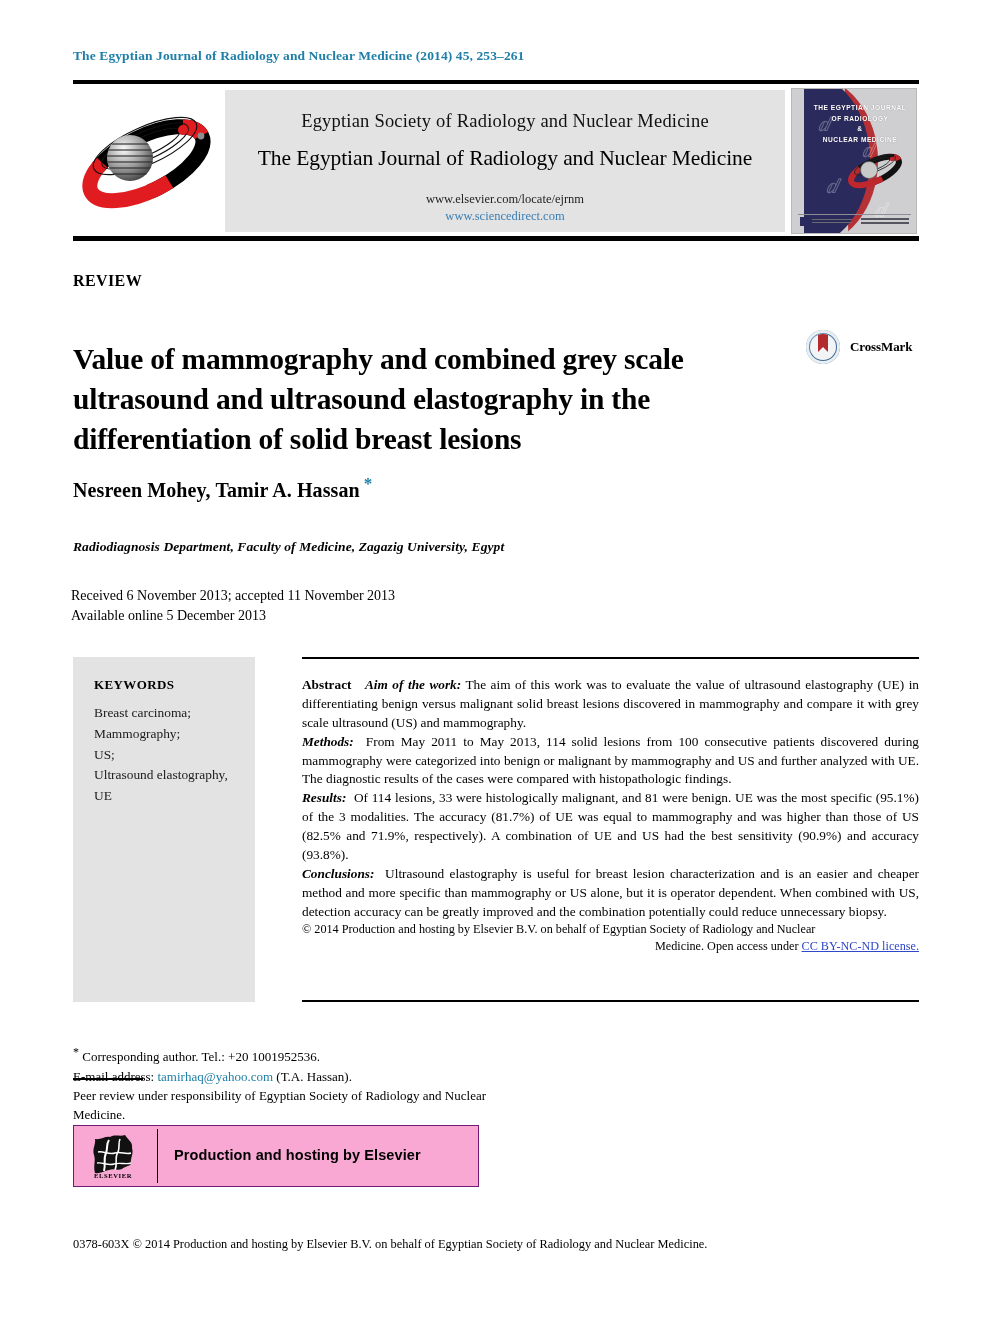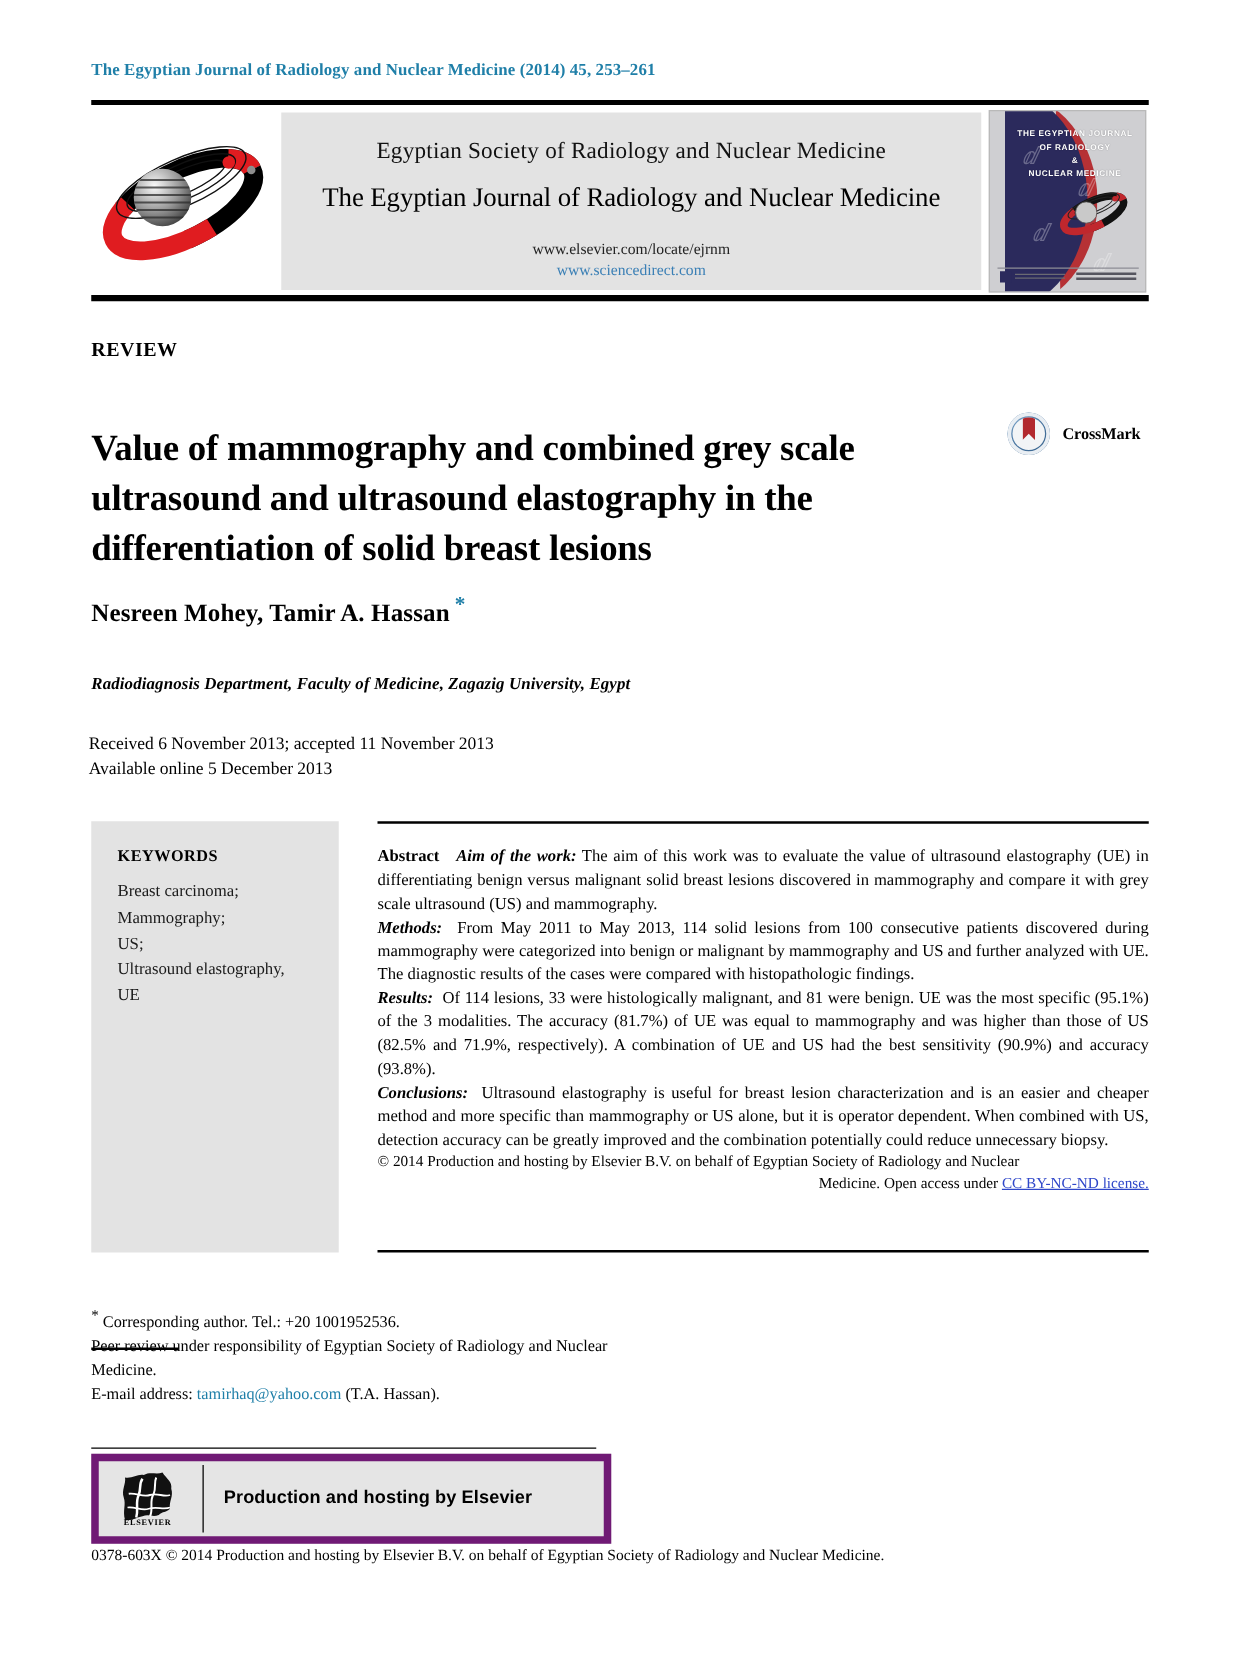--- a/index.html
+++ b/index.html
@@ -272,21 +272,21 @@
     top: 586px;
     font-size: 14px;
     line-height: 1.45;
   }
 
   
   .keywords-box {
     position: absolute;
     left: 73px;
     top: 657px;
-    width: 198px;
+    width: 182px;
     height: 345px;
     background: #e3e3e3;
   }
   .keywords-title {
     position: absolute;
     left: 21px;
     top: 20px;
     font-size: 13px;
     font-weight: bold;
     letter-spacing: 0.4px;
@@ -370,25 +370,25 @@
     top: 1158px;
     width: 404px;
     height: 1px;
     background: #000;
   }
 
   
   .elsevier-box {
     position: absolute;
     left: 73px;
-    top: 1163px;
+    top: 1125px;
     width: 404px;
     height: 60px;
-    border: 6px solid #701a75;
-    background: #e5e5e5;
+    border: 1px solid #701a75;
+    background: #f9a8d4;
   }
   .elsevier-logo {
     position: absolute;
     left: 13px;
     top: 5px;
     width: 52px;
     height: 50px;
   }
   .elsevier-sep {
     position: absolute;
@@ -588,26 +588,26 @@
       </span>
     </p>
   </div>
 
   <div class="fn-rule"></div>
   <div class="footnotes">
     <div>
       <span class="star">*</span>
       <span>Corresponding author. Tel.: +20 1001952536.</span>
     </div>
-    <div>Peer review under responsibility of Egyptian Society of Radiology and Nuclear Medicine.</div>
     <div>
       <span>E-mail address:</span>
       <span class="fn-email-link">tamirhaq@yahoo.com</span>
       <span>(T.A. Hassan).</span>
     </div>
+    <div>Peer review under responsibility of Egyptian Society of Radiology and Nuclear Medicine.</div>
   </div>
 
   <div class="fn-divider"></div>
 
   <div class="elsevier-box">
     <div class="elsevier-logo">
       <svg viewBox="0 0 52 46" width="52" height="46" aria-hidden="true">
         <path d="M8 42 C6 34 9 30 7 24 C5 18 9 13 8 8 C14 9 18 5 23 6 C28 3 33 6 38 4
                  C41 9 46 11 45 17 C47 23 43 27 44 33 C41 36 38 35 35 38 C30 40 27 37 22 39
                  C17 40 13 43 8 42 Z" fill="#111111"></path>

